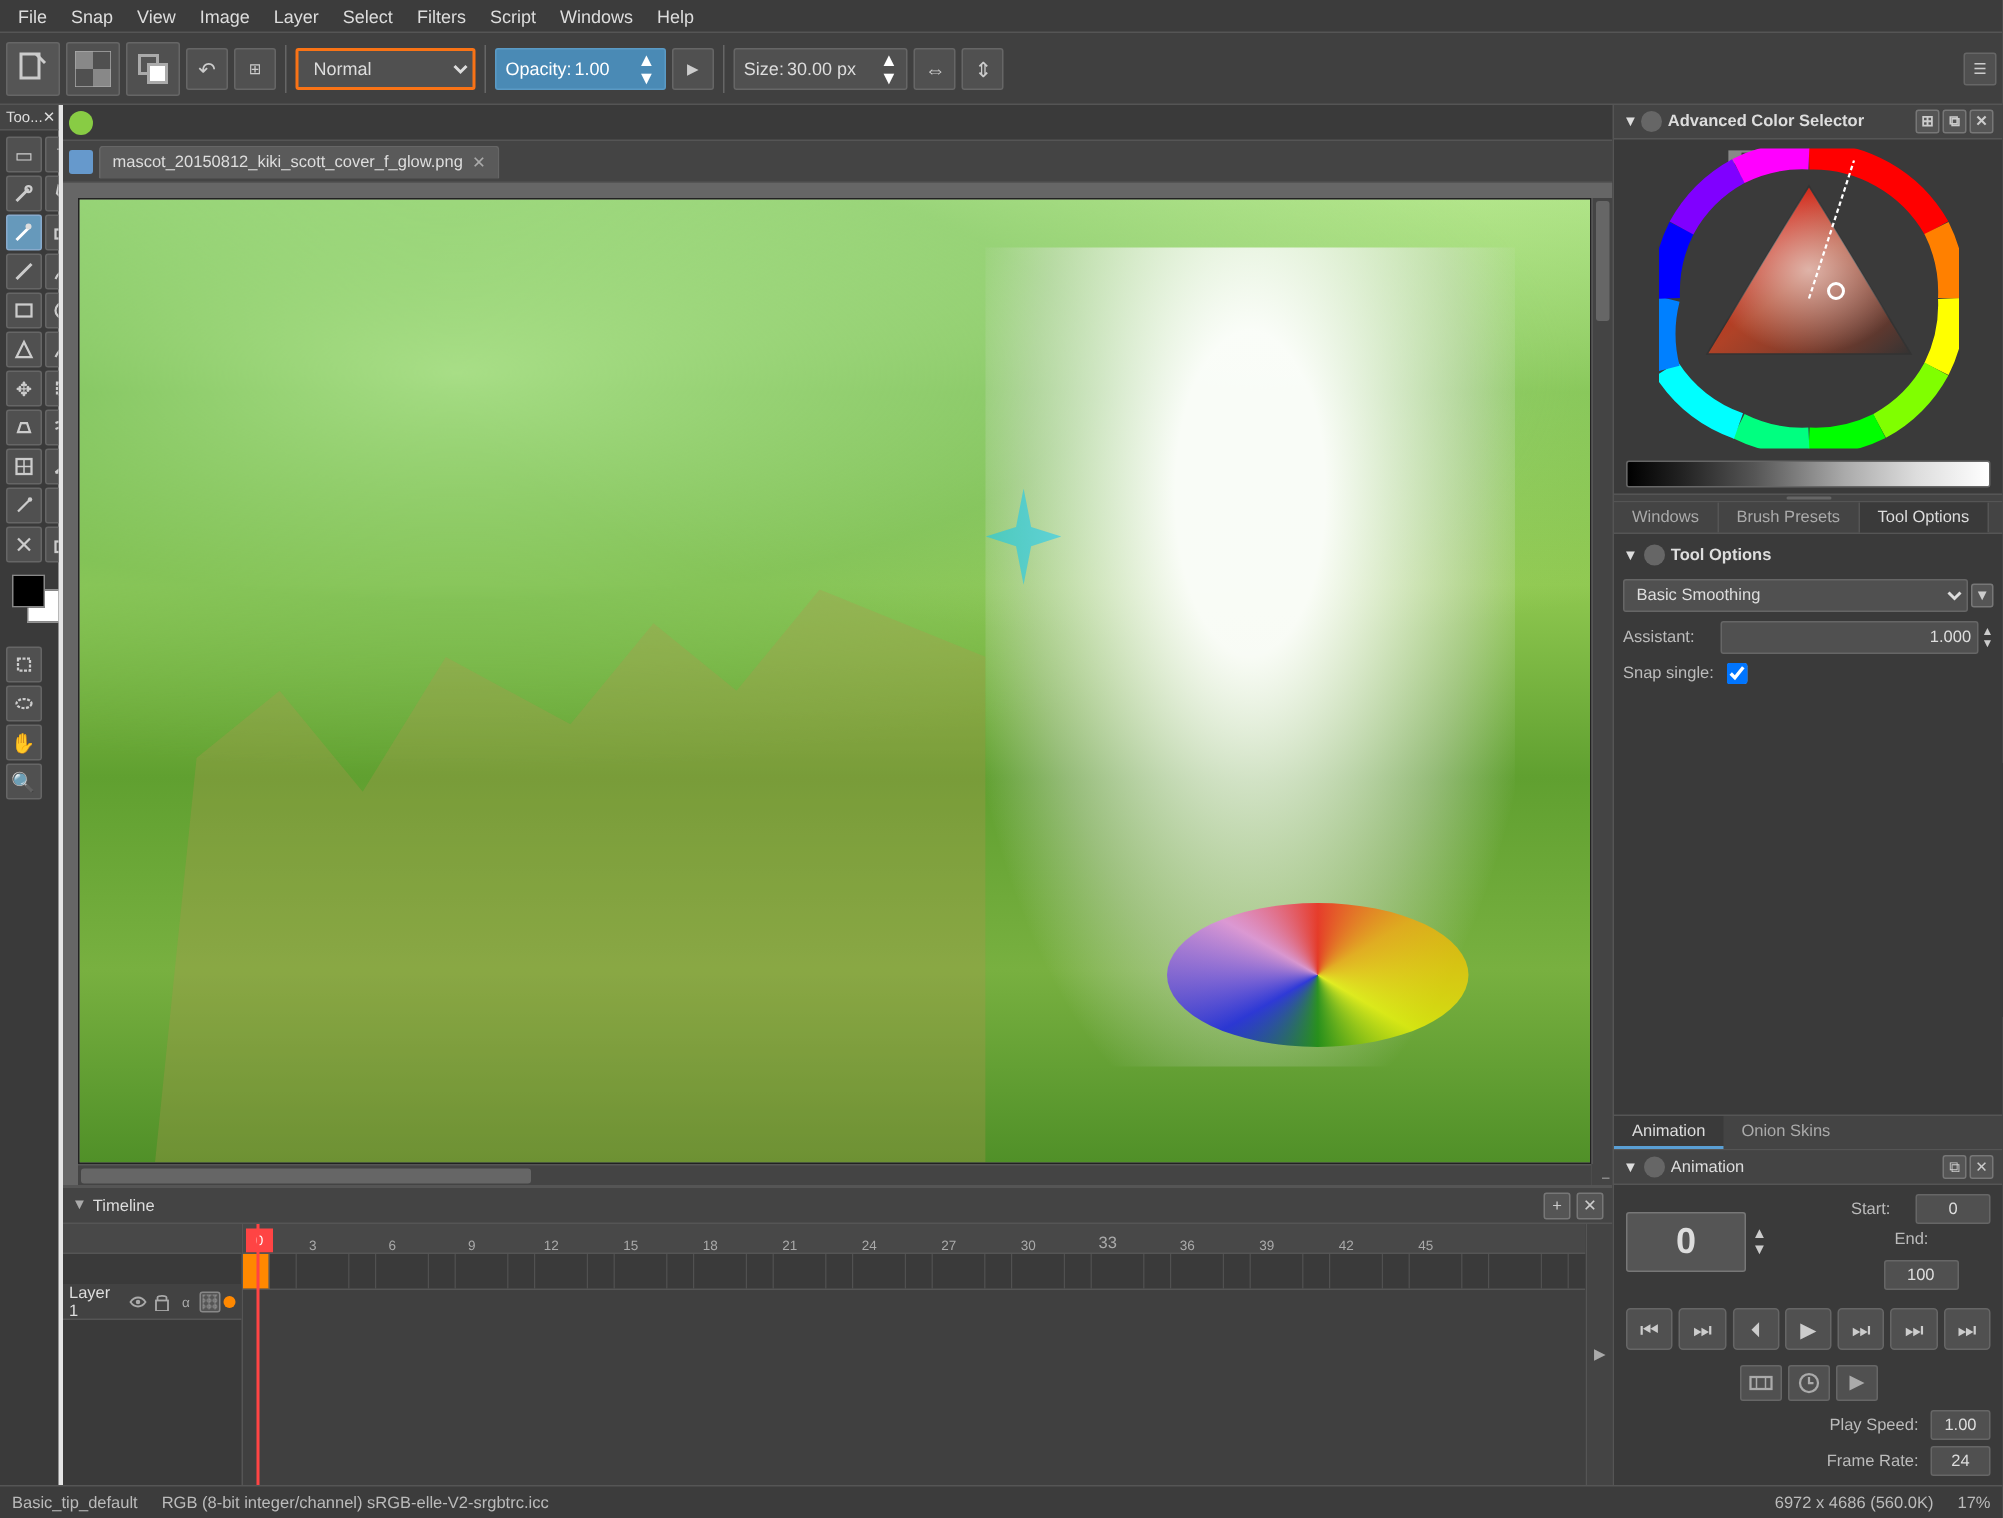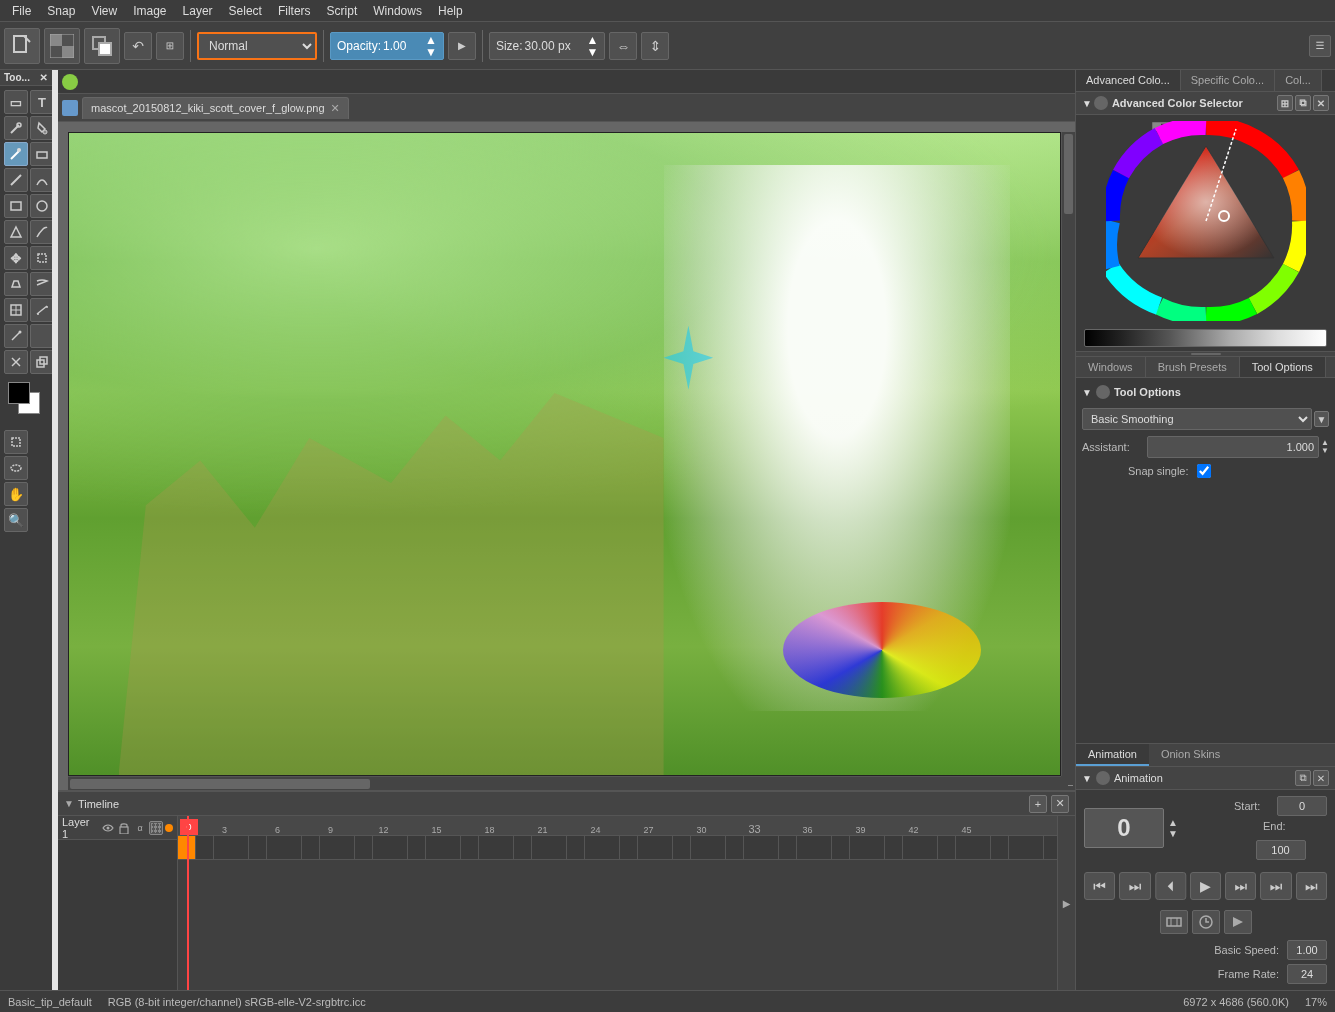--- a/index.html
+++ b/index.html
@@ -107,27 +107,26 @@
       cursor: pointer;
       display: flex;
       align-items: center;
       justify-content: center;
       color: #ccc;
       font-size: 14px;
     }
 
     
     .toolbox {
-      width: 58px;
+      width: 42px;
       background: #3a3a3a;
-      border-right: 6px solid #e5e5e5;
+      border-right: 3px solid #e5e5e5;
       display: flex;
       flex-direction: column;
       overflow: hidden;
-      font-weight: bold;
     }
     .toolbox-header {
       display: flex;
       align-items: center;
       justify-content: space-between;
       padding: 2px 4px;
       background: #444;
       border-bottom: 1px solid #555;
       font-size: 10px;
     }
@@ -562,21 +561,21 @@
       <div style="height:24px; background:#444; border-bottom:1px solid #555; display:flex; align-items:center; padding:0 6px;">
         <span style="font-size:10px; color:#aaa; margin-right:4px; cursor:pointer;">▼</span>
         <span style="font-size:11px; font-weight:normal;">Timeline</span>
         <div style="margin-left:auto; display:flex; gap:4px;">
           <div style="width:18px; height:18px; background:#555; border:1px solid #777; border-radius:2px; cursor:pointer; display:flex; align-items:center; justify-content:center; font-size:11px; color:#ccc;">+</div>
           <div style="width:18px; height:18px; background:#555; border:1px solid #777; border-radius:2px; cursor:pointer; display:flex; align-items:center; justify-content:center; font-size:11px; color:#ccc;">✕</div>
         </div>
       </div>
       <div style="display:flex; flex:1; overflow:hidden;">
 
-        <div style="width:120px; background:#3a3a3a; border-right:1px solid #555; display:flex; flex-direction:row;">
+        <div style="width:120px; background:#3a3a3a; border-right:1px solid #555; display:flex; flex-direction:column;gap:20px;">
 
           <div style="height:20px; background:#484848; border-bottom:1px solid #555;"></div>
 
           <div style="height:24px; background:#424242; border-bottom:1px solid #555; display:flex; align-items:center; padding:0 4px;">
             <span style="font-size:11px;">Layer 1</span>
             <div style="display:flex; gap:2px; margin-left:4px;">
 
               <div style="width:14px; height:14px; cursor:pointer; display:flex; align-items:center; justify-content:center;">
                 <svg width="12" height="8" viewBox="0 0 12 8">
                     <path d="M6 1 C3 1 1 4 1 4 C1 4 3 7 6 7 C9 7 11 4 11 4 C11 4 9 1 6 1 Z" fill="none" stroke="#aaa" stroke-width="1.2"></path>
@@ -638,25 +637,20 @@
         <div style="width:18px; background:#444; border-left:1px solid #555; display:flex; align-items:center; justify-content:center; cursor:pointer; font-size:10px; color:#aaa;">▶</div>
       </div>
     </div>
 
   </div>
 
   <div class="right-column">
 
     <div style="background:#3a3a3a;">
 
-      <div style="display:flex; background:#3a3a3a; border-bottom:1px solid #555;">
-        <div class="panel-tab active">Advanced Colo...</div>
-        <div class="panel-tab">Specific Colo...</div>
-        <div class="panel-tab">Col...</div>
-      </div>
 
       <div class="panel-header">
         <span style="font-size:10px; cursor:pointer; margin-right:2px;">▼</span>
         <span style="width:14px; height:14px; background:#666; border-radius:50%; display:inline-block; margin-right:4px;"></span>
         <span>Advanced Color Selector</span>
         <div style="margin-left:auto; display:flex; gap:2px;">
           <div class="panel-ctrl-btn">⊞</div>
           <div class="panel-ctrl-btn">⧉</div>
           <div class="panel-ctrl-btn">✕</div>
         </div>
@@ -743,21 +737,21 @@
       <div style="display:flex; align-items:center; margin-bottom:6px;">
         <span style="width:65px; font-size:11px; color:#bbb;">Assistant:</span>
         <div style="flex:1; height:22px; background:#505050; border:1px solid #666; border-radius:2px; color:#ddd; font-size:11px; padding:0 4px; display:flex; align-items:center; justify-content:flex-end;">1.000</div>
         <div style="display:flex; flex-direction:column; margin-left:2px;">
           <span style="font-size:8px; color:#ccc; cursor:pointer; line-height:1;">▲</span>
           <span style="font-size:8px; color:#ccc; cursor:pointer; line-height:1;">▼</span>
         </div>
       </div>
 
       <div style="display:flex; align-items:center; margin-bottom:6px;">
-        <span style="width:65px; font-size:11px; color:#bbb;margin-left:46px;">Snap single:</span>
+        <span style="width:65px; font-size:11px; color:#bbb;">Snap single:</span>
         <input type="checkbox" checked="" style="width: 14px; height: 14px; cursor: pointer; margin-left: 4px;">
       </div>
     </div>
 
     <div style="flex:1; background:#3a3a3a;"></div>
 
     <div style="border-top:1px solid #555; background:#3a3a3a;">
 
       <div style="display:flex; background:#444; border-bottom:1px solid #555;">
         <div style="padding:4px 12px; font-size:11px; cursor:pointer; color:#ddd; background:#3a3a3a; border-bottom:2px solid #5a9fd4;">Animation</div>
@@ -817,21 +811,21 @@
             </svg>
         </div>
         <div style="width:28px; height:24px; background:#505050; border:1px solid #666; border-radius:2px; cursor:pointer; display:flex; align-items:center; justify-content:center; font-size:10px; color:#ccc;">
           <svg width="16" height="16" viewBox="0 0 16 16">
               <polygon points="3,3 13,8 3,13" fill="#aaa" stroke="none"></polygon>
             </svg>
         </div>
       </div>
 
       <div style="display:flex; align-items:center; justify-content:flex-end; gap:8px; padding:2px 8px; font-size:11px;">
-        <span style="color:#bbb;">Basic Speed:</span>
+        <span style="color:#bbb;">Play Speed:</span>
         <div style="width:40px; height:20px; background:#505050; border:1px solid #666; border-radius:2px; color:#ddd; font-size:11px; display:flex; align-items:center; justify-content:center;">1.00</div>
       </div>
       <div style="display:flex; align-items:center; justify-content:flex-end; gap:8px; padding:2px 8px 6px; font-size:11px;">
         <span style="color:#bbb;">Frame Rate:</span>
         <div style="width:40px; height:20px; background:#505050; border:1px solid #666; border-radius:2px; color:#ddd; font-size:11px; display:flex; align-items:center; justify-content:center;">24</div>
       </div>
     </div>
 
   </div>
 

